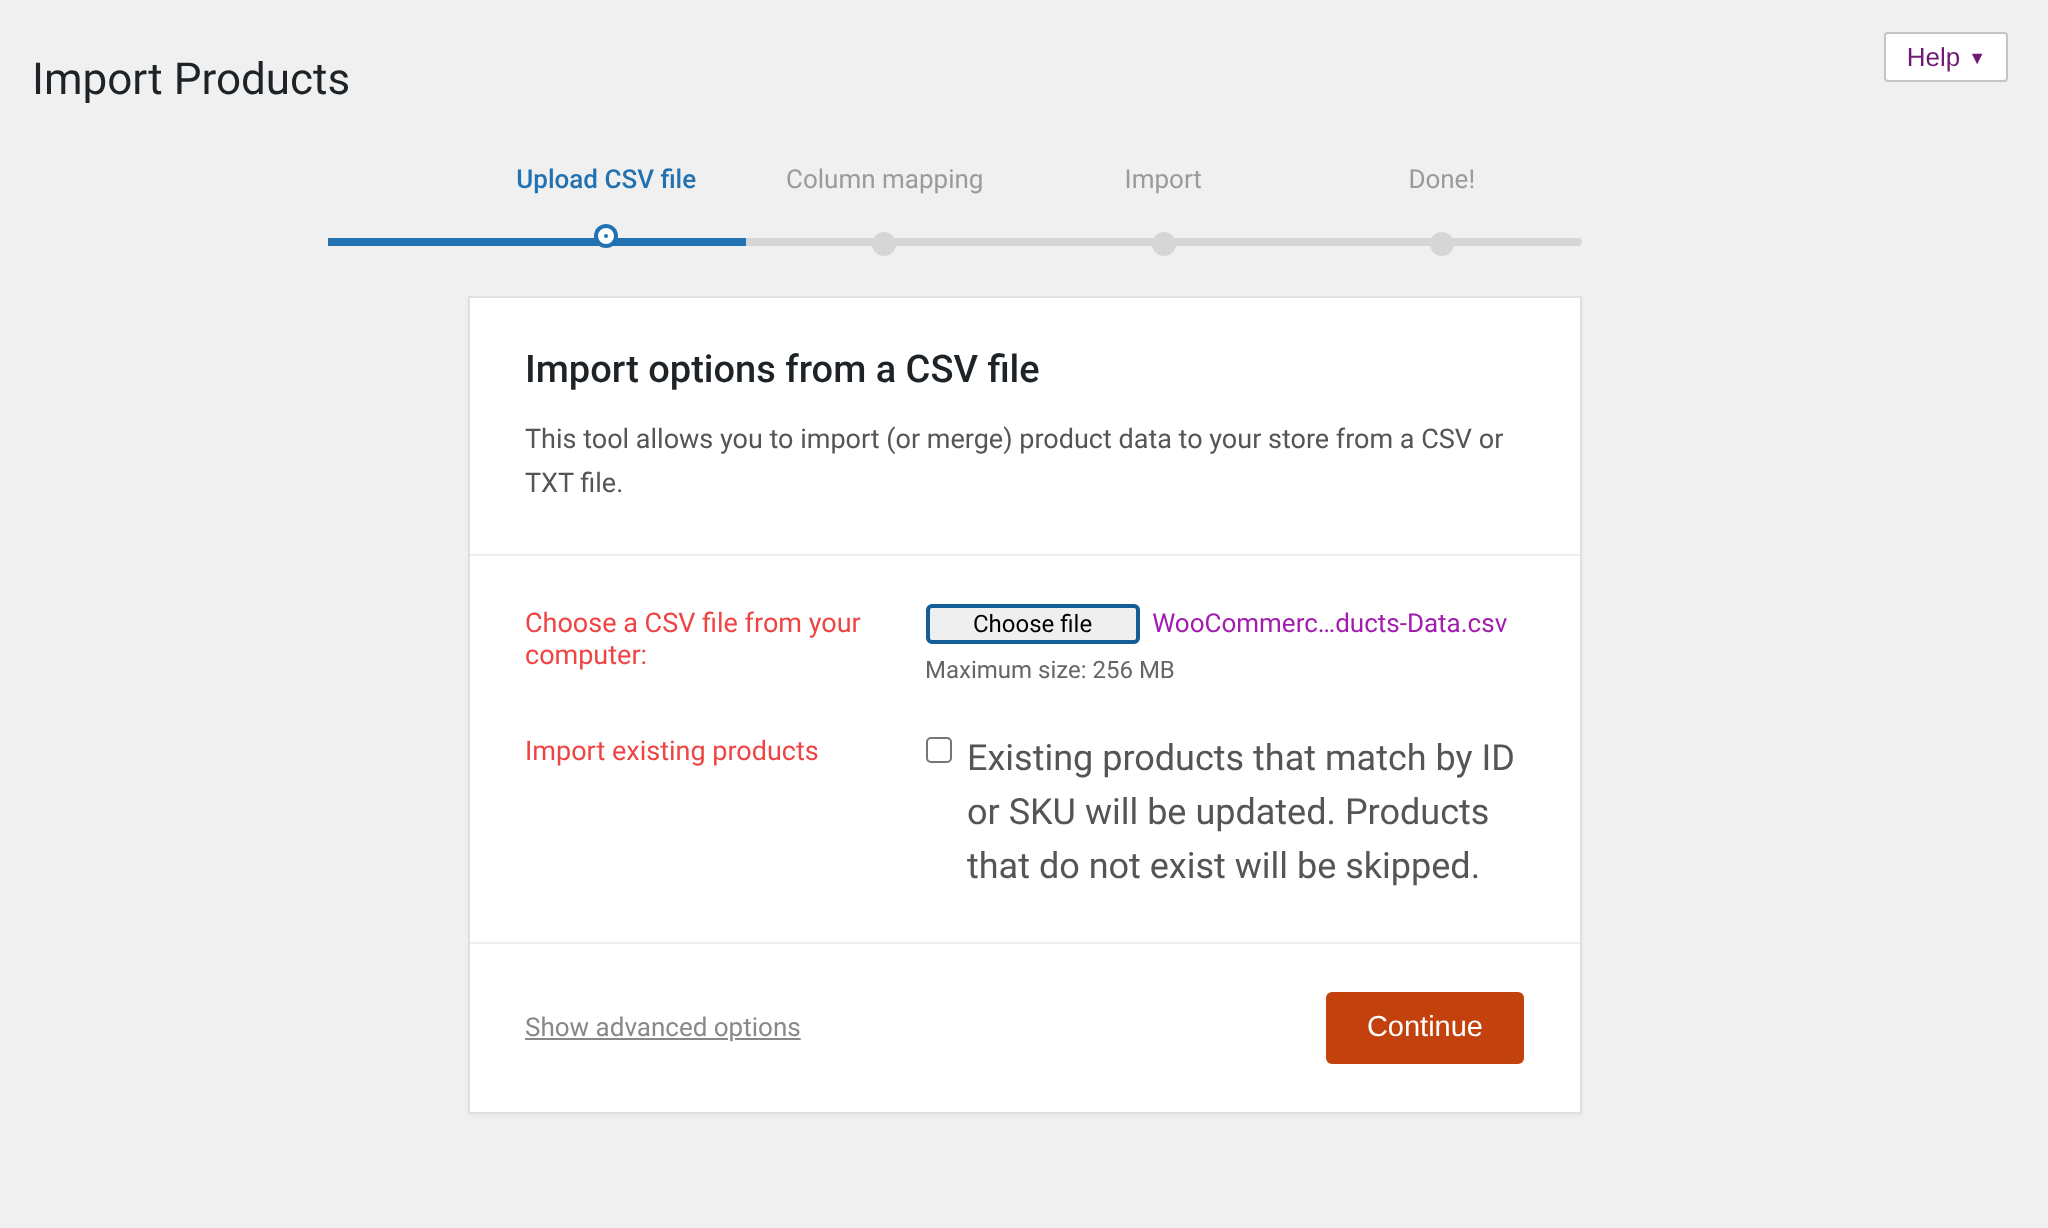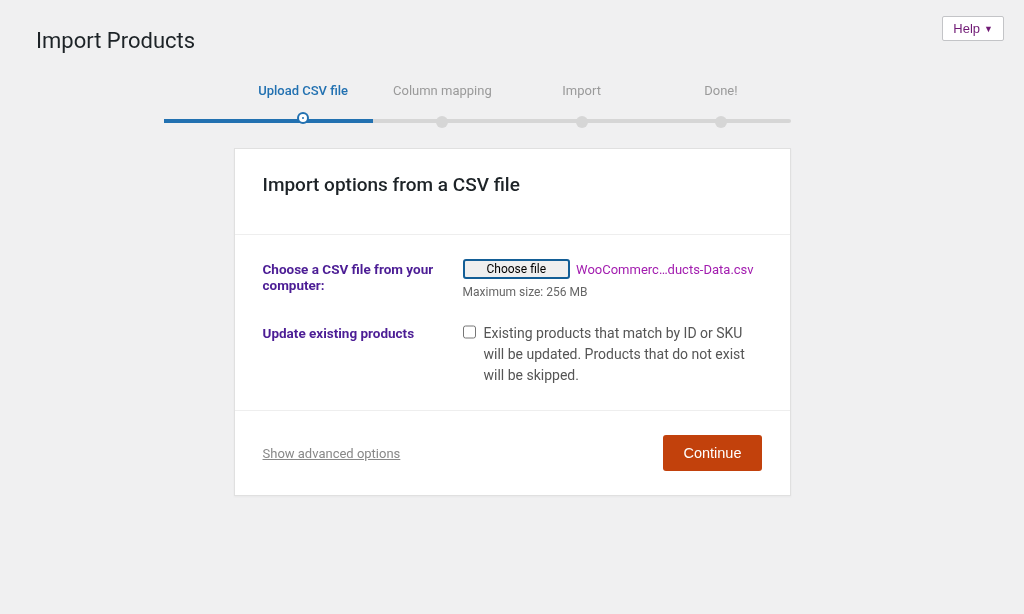--- a/index.html
+++ b/index.html
@@ -9,21 +9,21 @@
       width: 1024px;
       height: 614px;
       position: relative;
       border-radius: 12px;
       overflow: hidden;
     }
     .page-header {
       display: flex;
       justify-content: space-between;
       align-items: flex-start;
-      padding: 28px 20px 0 36px;
+      padding: 28px 20px 0 16px;
     }
     .page-title {
       font-size: 22px;
       font-weight: 400;
       color: #1d2327;
     }
     .help-btn {
       background: #fff;
       border: 1px solid #c3c4c7;
       color: #701a75;
@@ -123,23 +123,22 @@
     .form-row {
       display: flex;
       gap: 20px;
       font-size: 13.5px;
       color: #333;
     }
     .form-row + .form-row { margin-top: 24px; }
     .form-label {
       width: 180px;
       flex-shrink: 0;
-      color: #4c1d95;
+      color: #ef4444;
       padding-top: 2px;
-      font-weight: bold;
     }
     .form-control { flex: 1; }
     .file-picker {
       display: flex;
       align-items: center;
       gap: 6px;
     }
     .choose-file-btn {
       border: 2px solid #135e96;
       background: #efefef;
@@ -162,21 +161,21 @@
       display: flex;
       gap: 8px;
       align-items: flex-start;
     }
     .checkbox-row input[type="checkbox"] {
       margin-top: 2px;
       width: 14px; height: 14px;
       cursor: pointer;
     }
     .checkbox-label {
-      font-size: 14px;
+      font-size: 18px;
       color: #555;
       line-height: 1.5;
     }
     .card-footer {
       display: flex;
       justify-content: space-between;
       align-items: center;
     }
     .adv-link {
       font-size: 13px;
@@ -222,36 +221,37 @@
     </div>
     <div class="step">
       <span>Done!</span>
       <div class="step-dot"></div>
     </div>
   </div>
 
   <div class="card">
     <div class="card-section">
       <div class="card-title">Import options from a CSV file</div>
+      <div class="card-desc">This tool allows you to import (or merge) product data to your store from a CSV or TXT file.</div>
     </div>
 
     <div class="card-section">
       <div class="form-row">
         <div class="form-label">Choose a CSV file from your computer:</div>
         <div class="form-control">
           <div class="file-picker">
             <button class="choose-file-btn">Choose file</button>
             <span class="file-name">WooCommerc…ducts-Data.csv</span>
           </div>
           <div class="hint">Maximum size: 256 MB</div>
         </div>
       </div>
 
       <div class="form-row">
-        <div class="form-label">Update existing products</div>
+        <div class="form-label">Import existing products</div>
         <div class="form-control">
           <div class="checkbox-row">
             <input type="checkbox" style="">
             <span class="checkbox-label">Existing products that match by ID or SKU will be updated. Products that do not exist will be skipped.</span>
           </div>
         </div>
       </div>
     </div>
 
     <div class="card-section card-footer">

